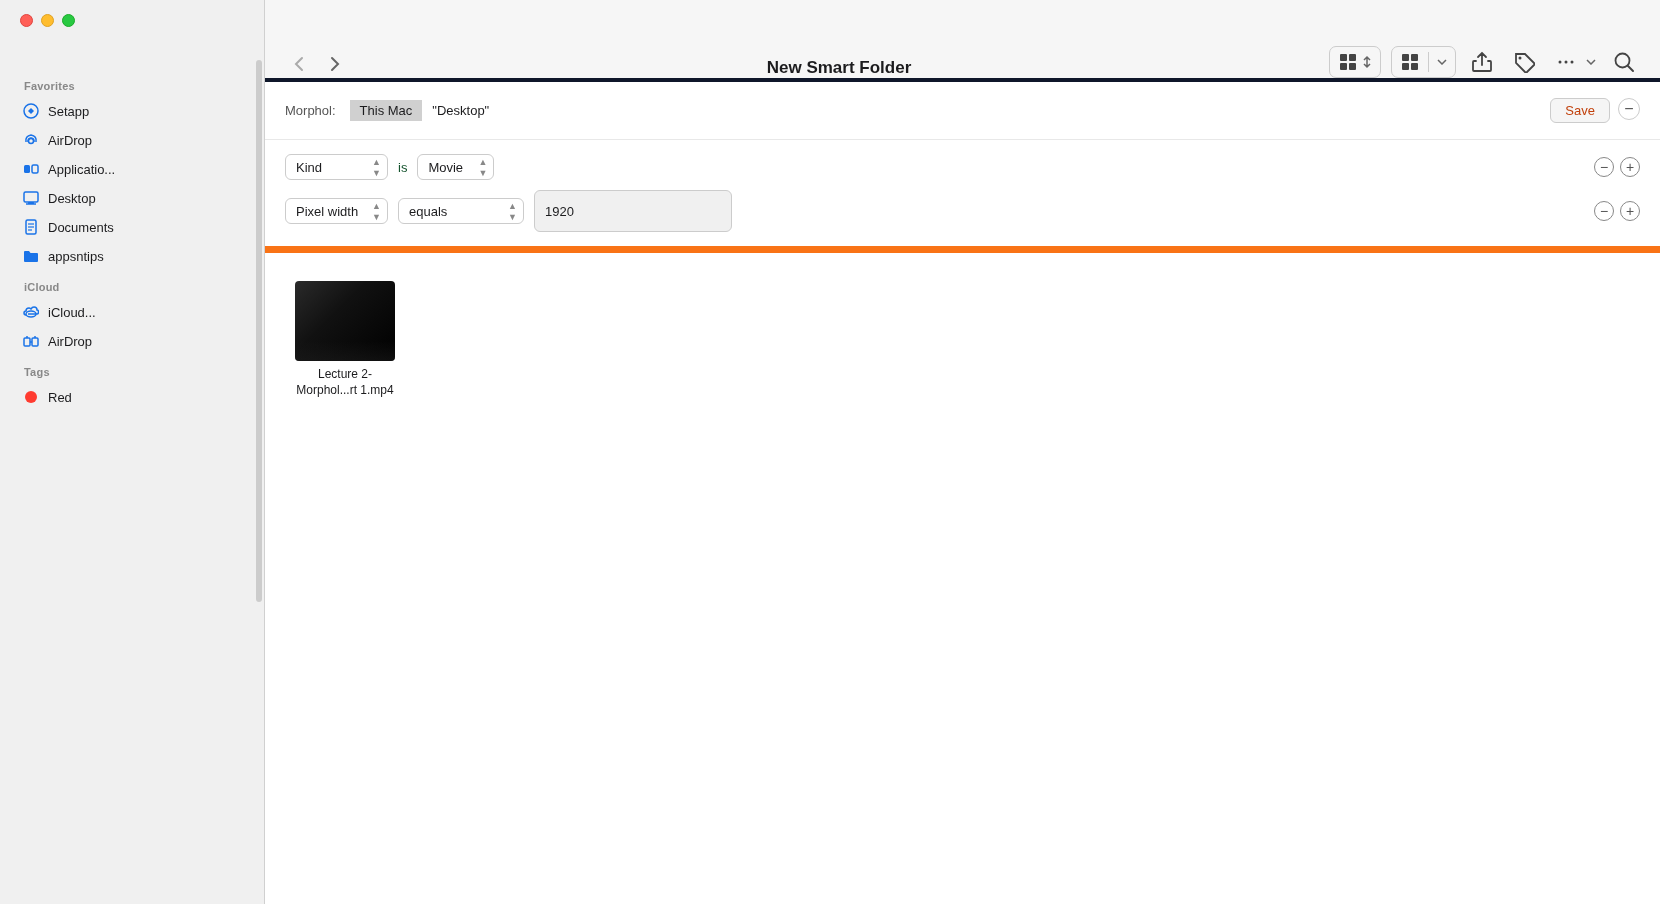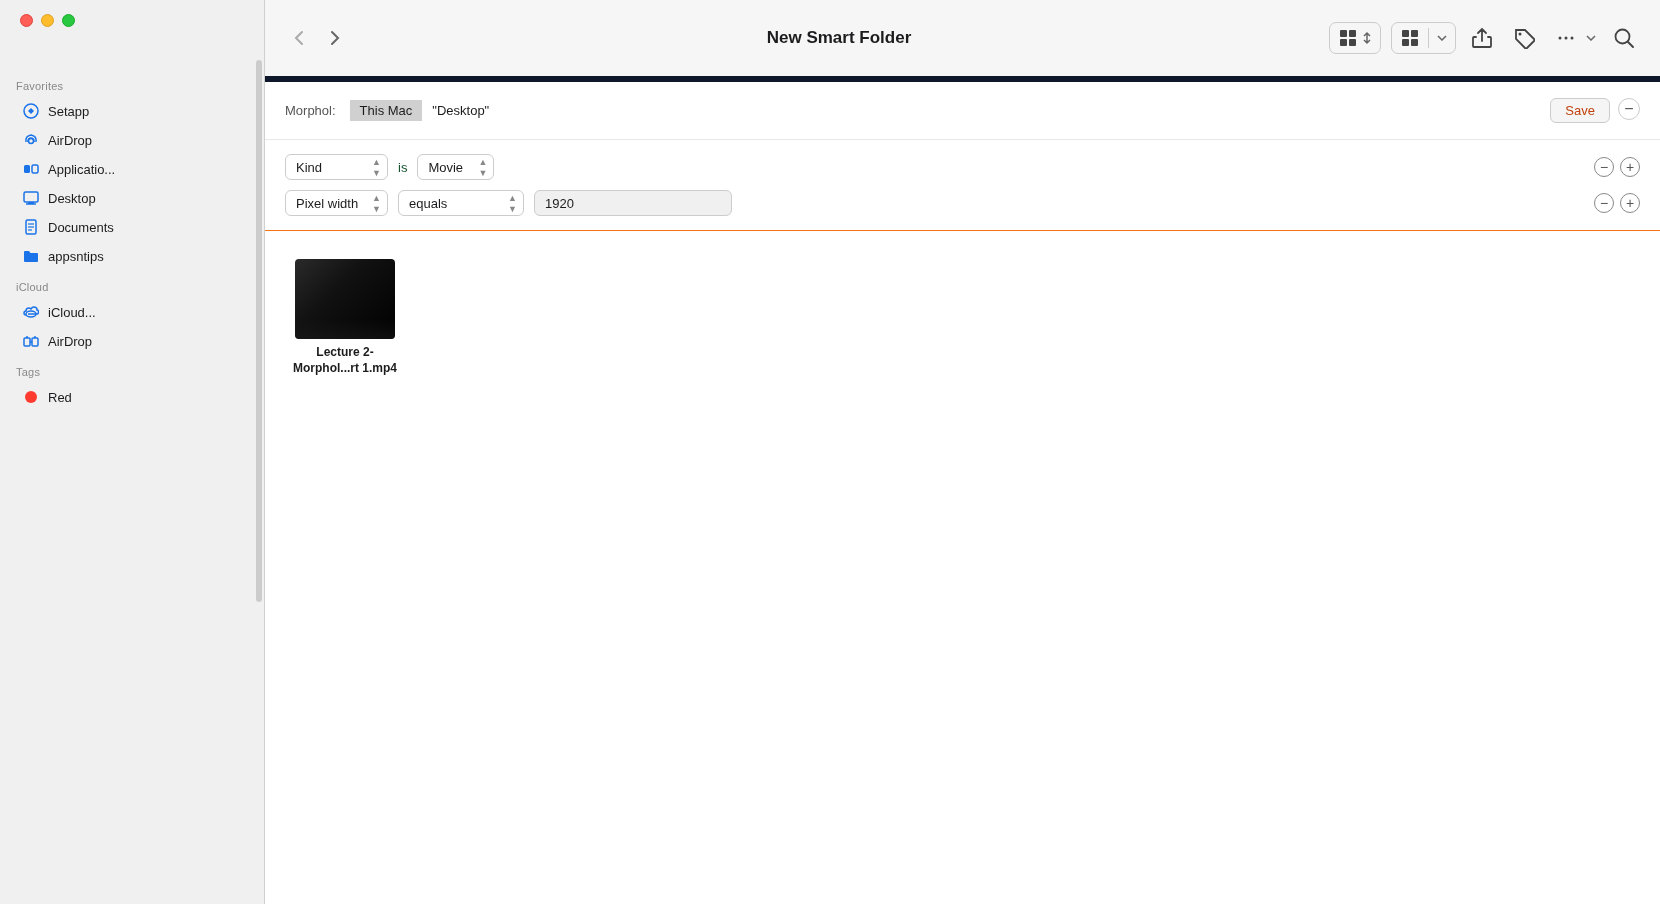--- a/index.html
+++ b/index.html
@@ -47,24 +47,25 @@
 
     .sidebar-content {
       margin-top: 50px;
       flex: 1;
       overflow-y: auto;
       padding: 0 0 10px 0;
     }
 
     .sidebar-section-label {
       font-size: 11px;
-      font-weight: 400;
+      font-weight: 700;
       color: #888888;
       padding: 10px 16px 4px 16px;
       letter-spacing: 0.02em;
+      margin-left: 8px;
     }
 
     .sidebar-item {
       display: flex;
       align-items: center;
       gap: 8px;
       padding: 5px 16px;
       cursor: pointer;
       border-radius: 6px;
       margin: 1px 6px;
@@ -96,23 +97,23 @@
       flex: 1;
       display: flex;
       flex-direction: column;
       background: #ffffff;
     }
 
     
     .toolbar {
       height: 82px;
       display: flex;
-      align-items: center;
+      align-items: flex-end;
       padding: 0 20px;
-      border-bottom: 6px solid #0f172a;
+      border-bottom: 4px solid #0f172a;
       gap: 28px;
       background: #f6f6f6;
     }
 
     .toolbar-nav {
       display: flex;
       gap: 8px;
     }
 
     .nav-btn {
@@ -246,21 +247,21 @@
       color: #555;
       line-height: 1;
     }
 
     
     .filters-area {
       padding: 14px 20px;
       display: flex;
       flex-direction: column;
       gap: 10px;
-      border-bottom: 1px solid #f97316;
+      border-bottom: 7px solid #f97316;
       background: #ffffff;
     }
 
     .filter-row {
       display: flex;
       align-items: center;
       gap: 10px;
     }
 
     .select-wrapper {
@@ -292,21 +293,21 @@
       flex-direction: column;
       gap: 1px;
     }
 
     .filter-is-label {
       font-size: 13px;
       color: #14532d;
     }
 
     .filter-value-input {
-      height: 26px;
+      height: 42px;
       border: 1px solid #ccc;
       border-radius: 6px;
       padding: 0 10px;
       font-size: 13px;
       color: #1c1c1e;
       background: #f0f0f0;
       outline: none;
     }
 
     .filter-row-actions {
@@ -333,21 +334,20 @@
 
     
     .content-area {
       flex: 1;
       padding: 20px;
       display: flex;
       flex-wrap: wrap;
       align-content: flex-start;
       gap: 10px;
       overflow-y: auto;
-      font-weight: bold;
     }
 
     
     .file-item {
       display: flex;
       flex-direction: column;
       align-items: center;
       width: 120px;
       cursor: pointer;
       padding: 8px;

